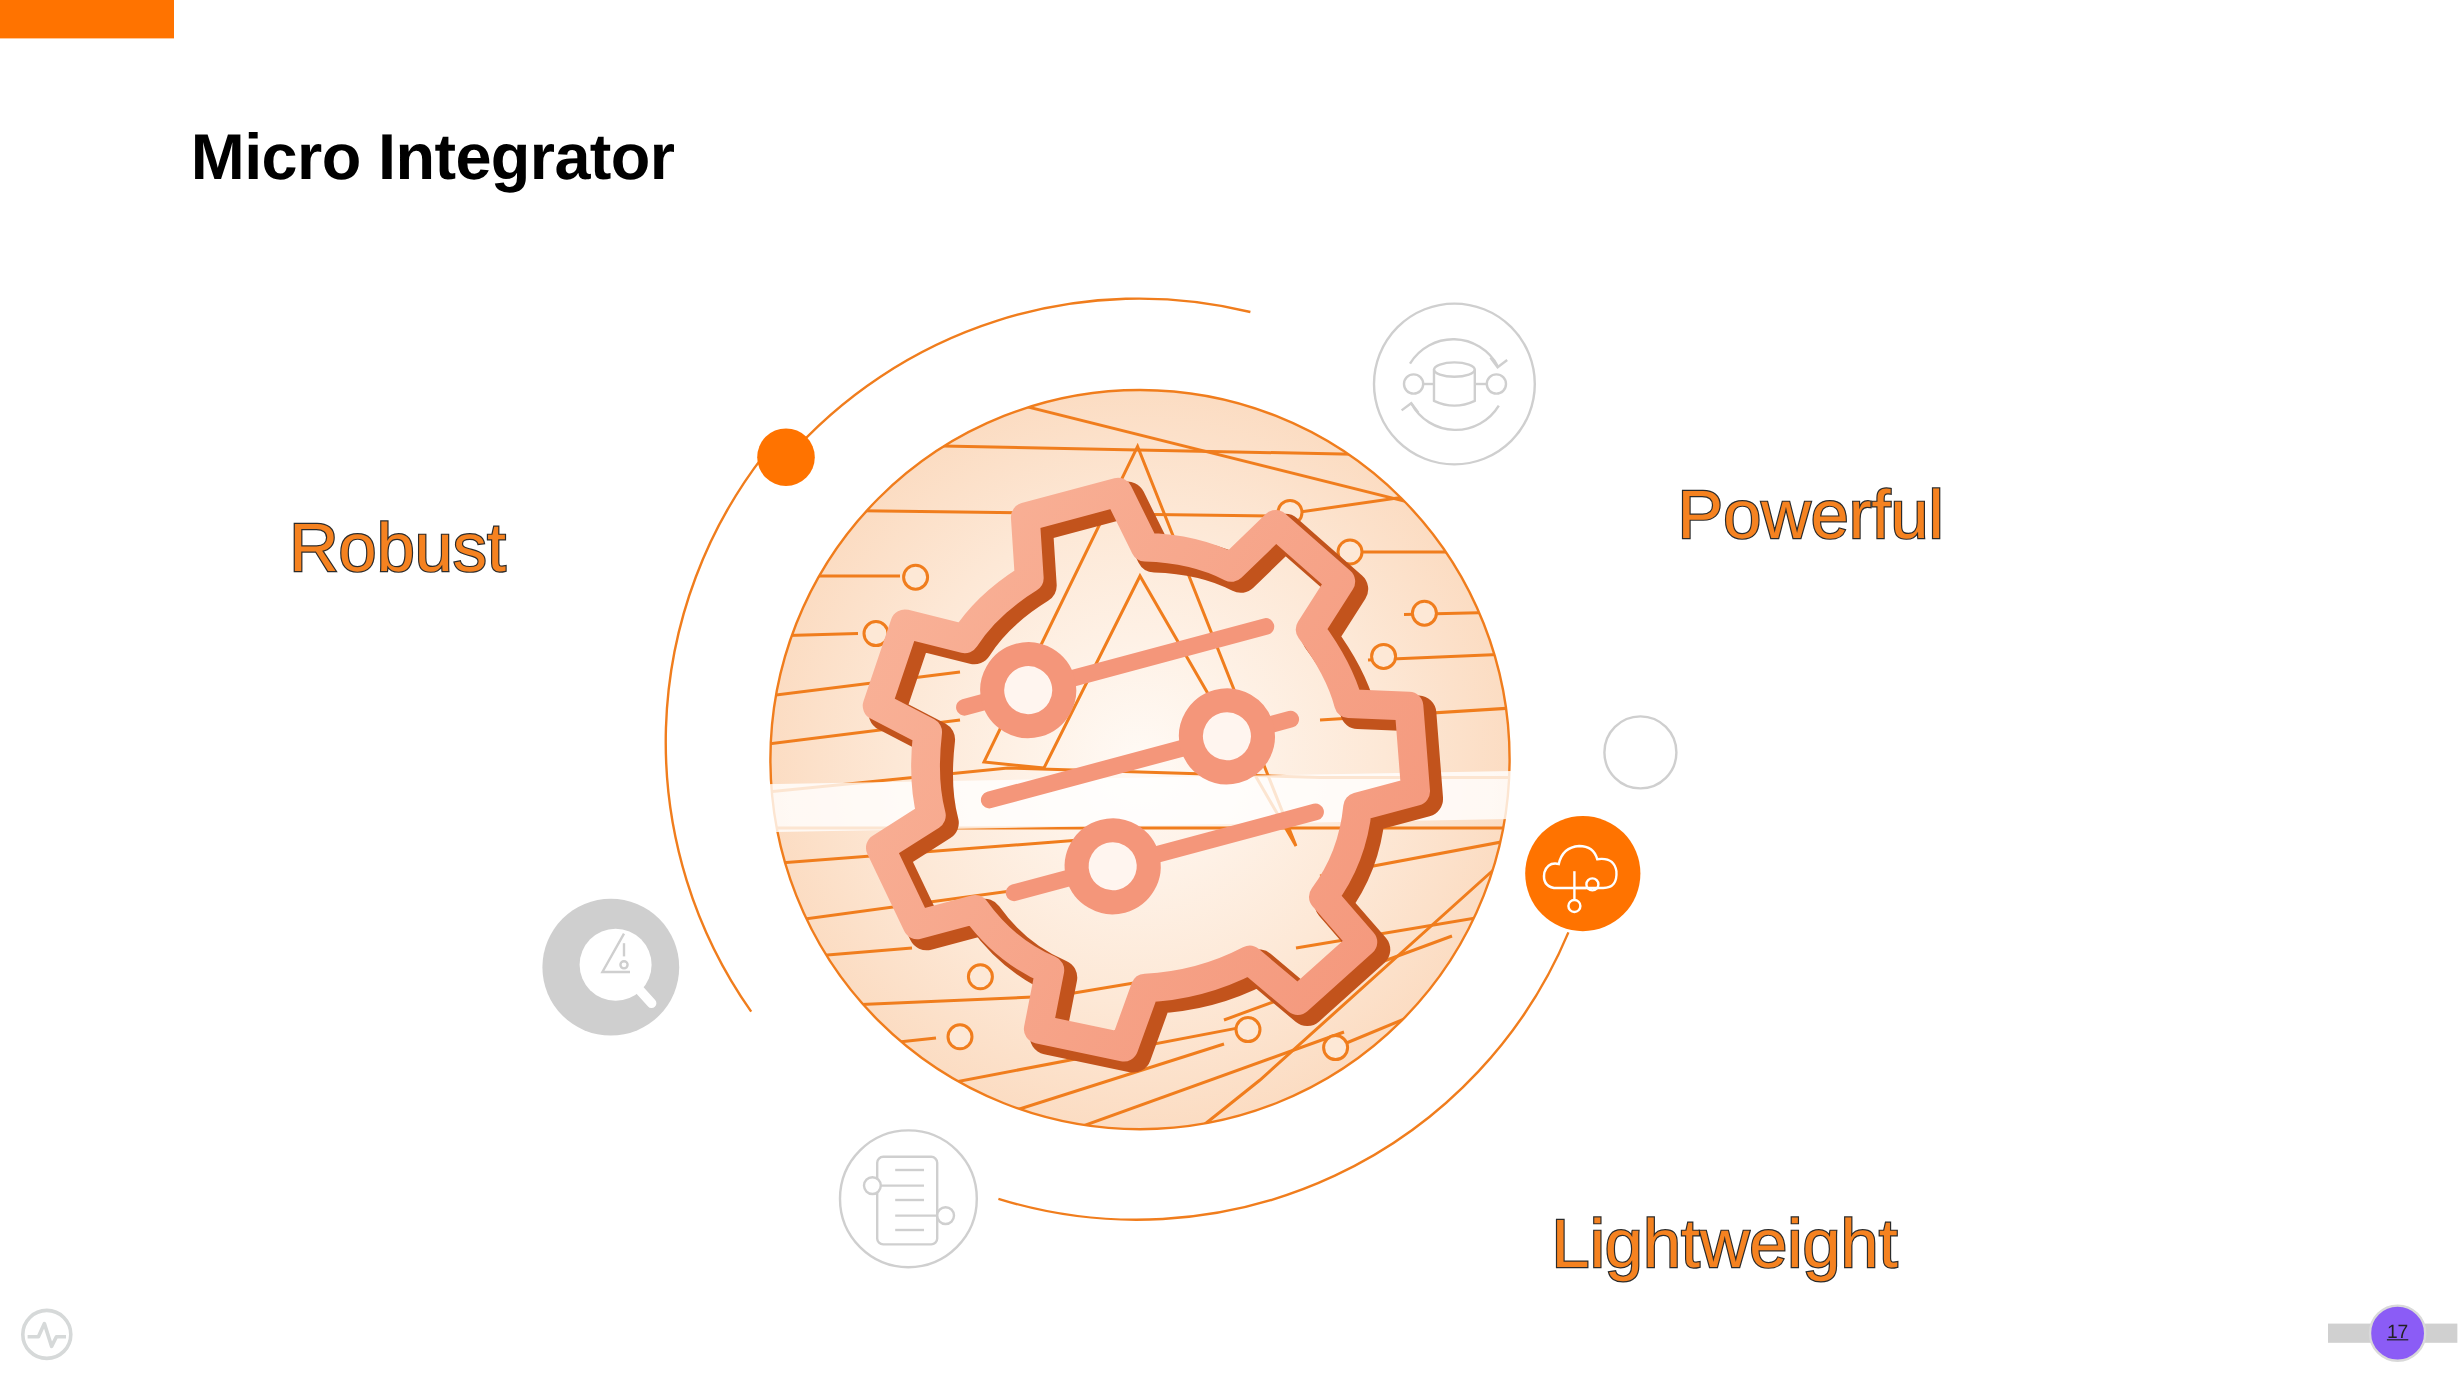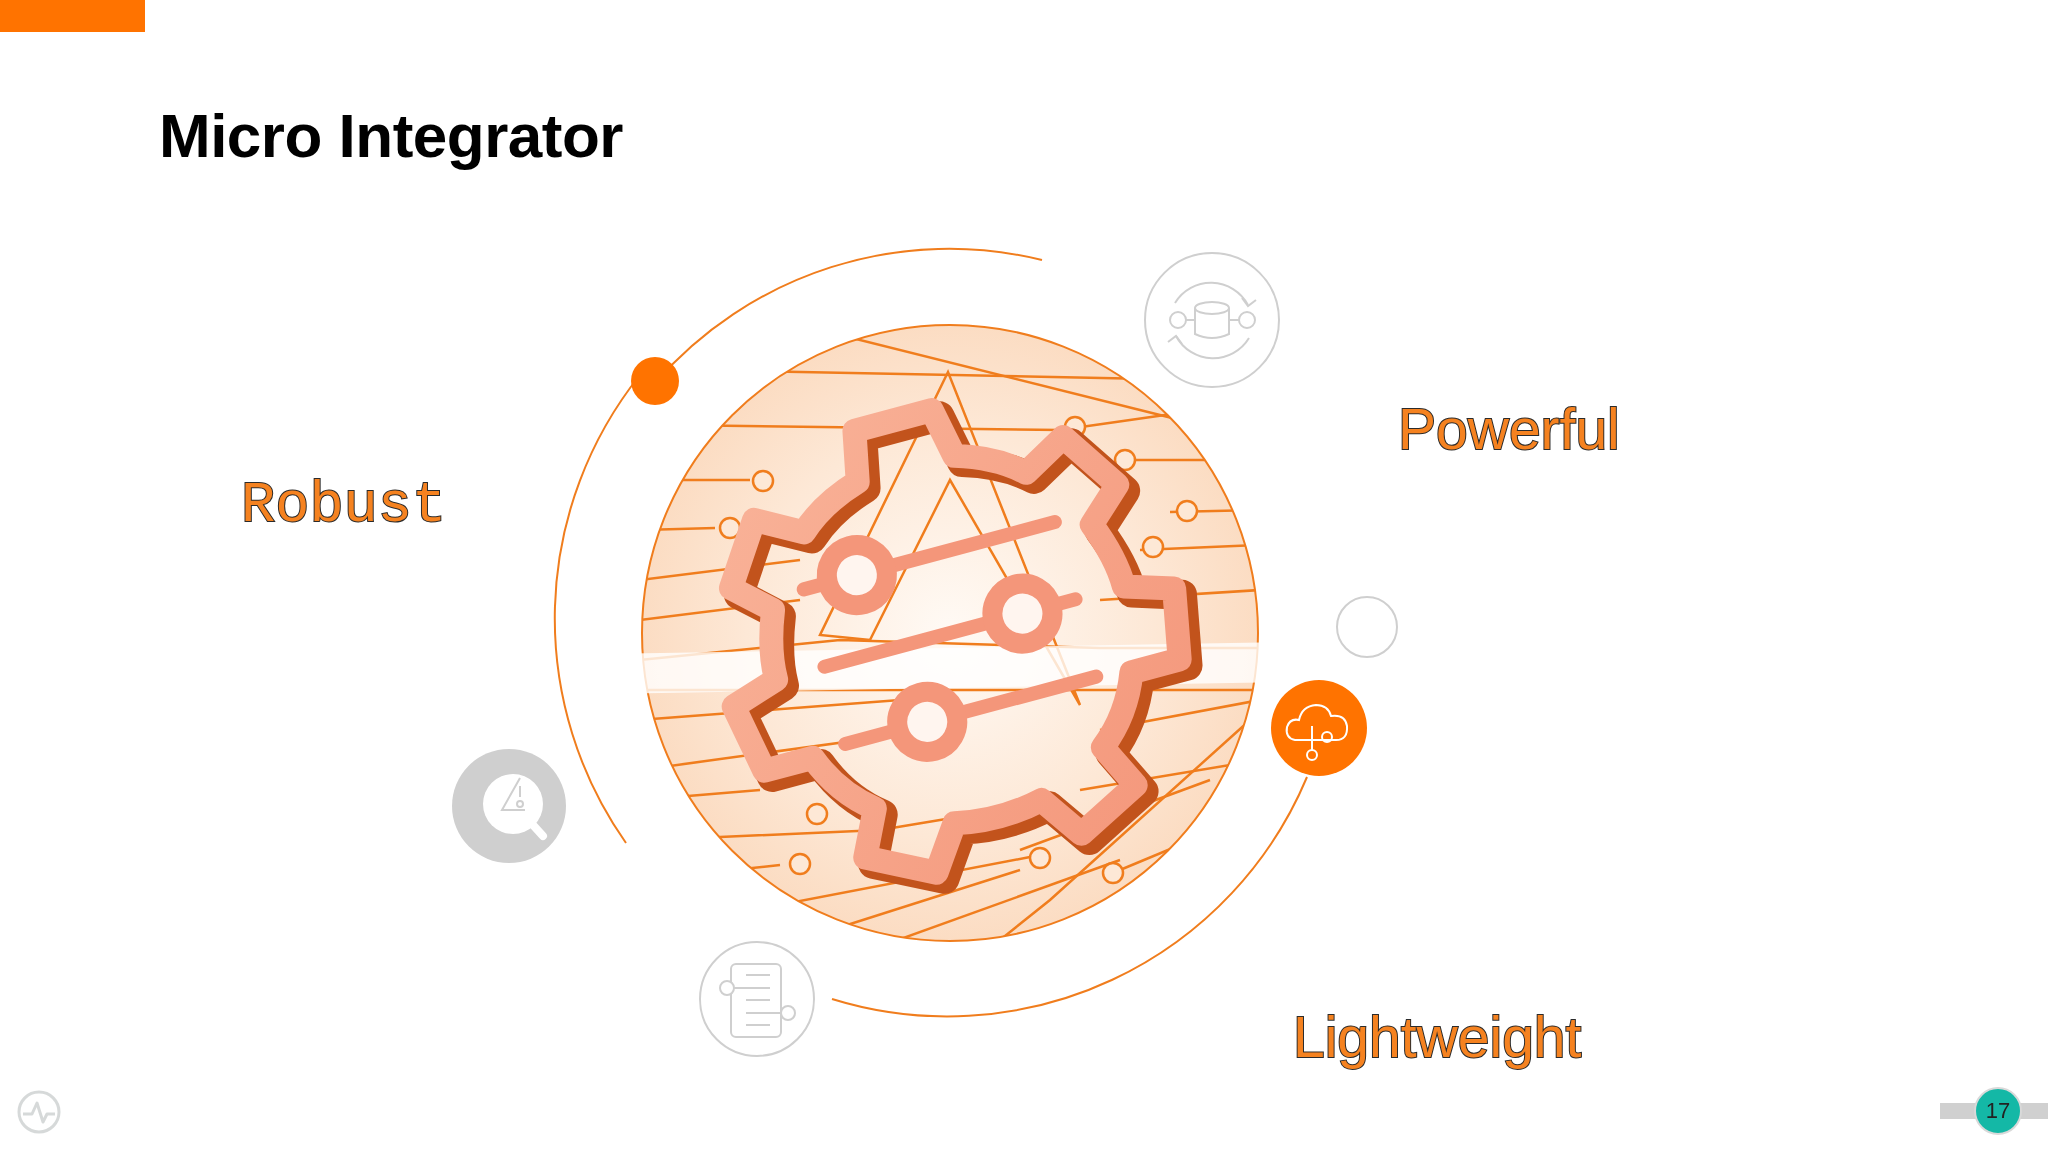--- a/index.html
+++ b/index.html
@@ -1,30 +1,30 @@
 <!DOCTYPE html>
 <html><head>
 <meta charset="utf-8">
 <style>
   html, body { margin:0; padding:0; }
   body { width:2048px; height:1152px; position:relative; background:#ffffff; overflow:hidden;
          font-family:"Liberation Sans", sans-serif; }
   .accent-bar { position:absolute; left:0; top:0; width:145px; height:32px; background:#ff7300; }
-  .title { position:absolute; left:159px; top:100px; font-size:62px; font-weight:700; color:#000; letter-spacing:-0.5px; }
+  .title { position:absolute; left:159px; top:100px; font-size:54px; font-weight:700; color:#000; letter-spacing:-0.5px; }
   .label { position:absolute; font-size:57px; color:#f58220; -webkit-text-stroke:2px #2b2b2b;
            paint-order:stroke fill; font-weight:400; }
-  .label-robust { left:241px; top:474px;font-family:Liberation Mono, monospace; }
+  .label-robust { left:241px; top:424px; }
   .label-powerful { left:1398px; top:396px; }
   .label-lightweight { left:1293px; top:1004px; }
   svg.art { position:absolute; left:0; top:0; }
   .page-num-wrap { position:absolute; left:1940px; top:1087px; width:108px; height:48px; }
   .page-bar { position:absolute; left:0; top:16px; width:108px; height:16px; background:#d0d0d0; }
   .page-circle { position:absolute; left:34px; top:0; width:44px; height:44px; border-radius:50%;
-                 background:#14b8a6; border:2px solid #d9d9d9; display:flex; align-items:center; justify-content:center;
-                 font-size:22px; color:#222; }
+                 background:#8b5cf6; border:2px solid #d9d9d9; display:flex; align-items:center; justify-content:center;
+                 font-size:16px; color:#222;text-decoration:underline; }
   .logo { position:absolute; left:16px; top:1089px; width:46px; height:46px; }
 </style>
 </head>
 <body>
 
 <div class="accent-bar"></div>
 
 <div class="title">Micro Integrator</div>
 
 <svg class="art" width="2048" height="1152" viewBox="0 0 2048 1152">

